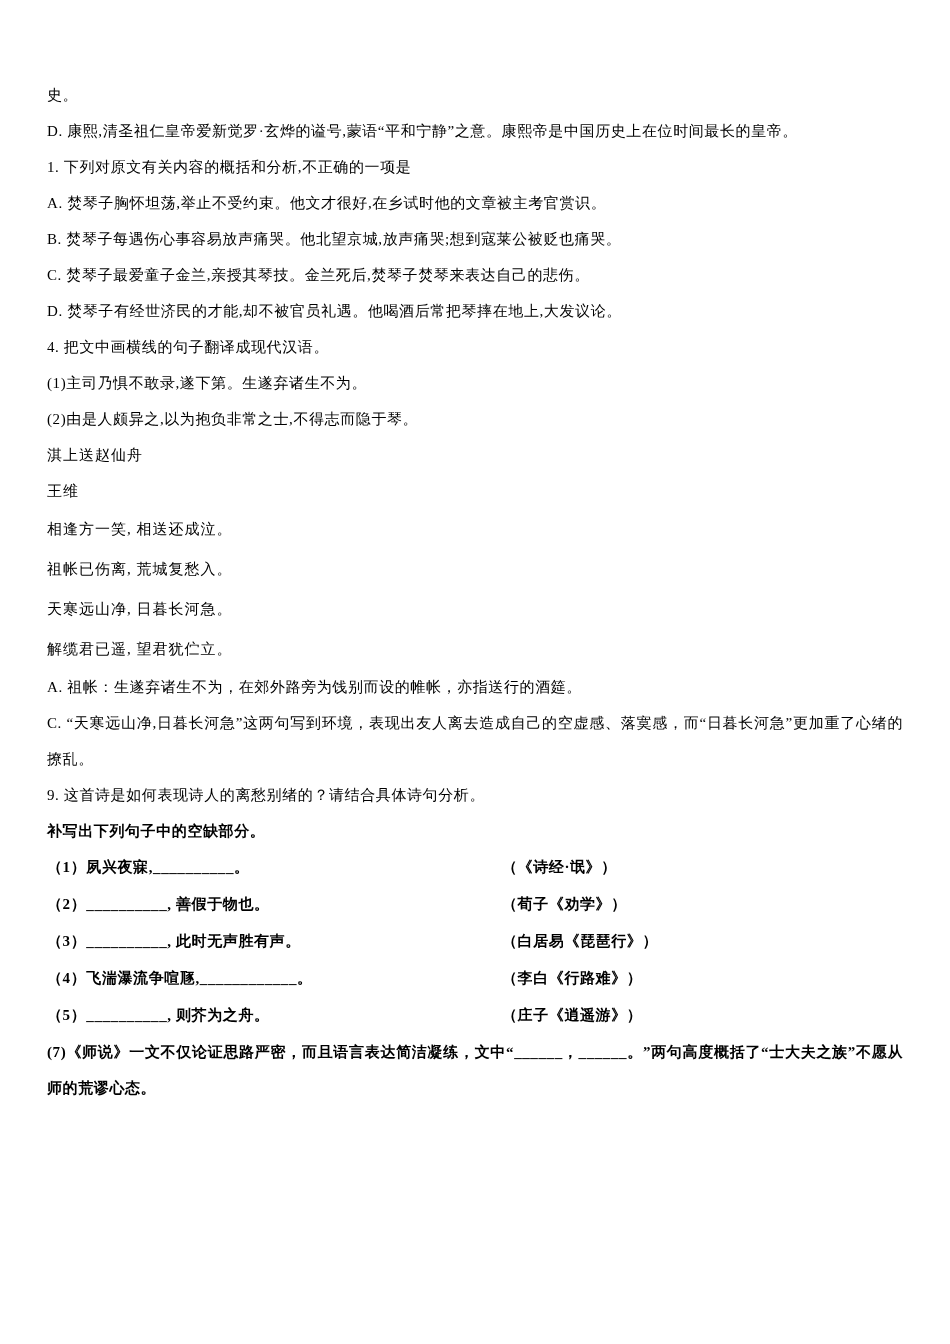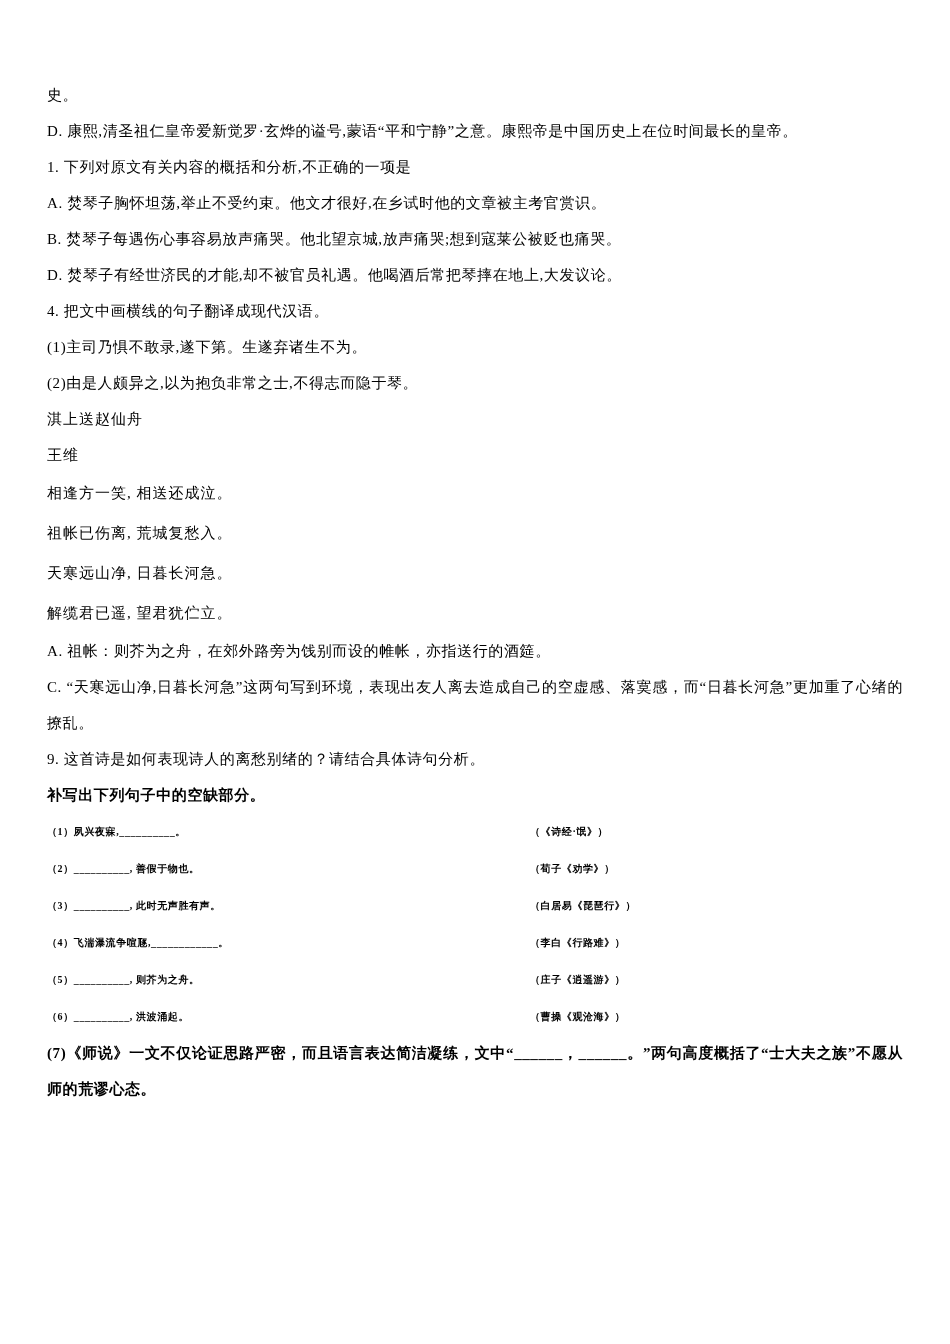--- a/index.html
+++ b/index.html
@@ -39,56 +39,57 @@
   .poem-line {
     line-height: 40px;
     letter-spacing: 1px;
   }
   .bold {
     font-weight: bold;
   }
   .dict-item {
     position: relative;
     margin: 0;
-    font-size: 10px;
+    font-size: 15px;
     line-height: 37px;
     font-weight: bold;
     letter-spacing: 0.6px;
   }
   .dict-source {
     position: absolute;
-    left: 483px;
+    left: 455px;
     top: 0;
     white-space: nowrap;
   }
 </style>
 </head>
 <body>
 
 <div class="page">
   <div class="content">
 
     <p class="line">史。</p>
     <p class="line">D. 康熙,清圣祖仁皇帝爱新觉罗·玄烨的谥号,蒙语“平和宁静”之意。康熙帝是中国历史上在位时间最长的皇帝。</p>
     <p class="line">1. 下列对原文有关内容的概括和分析,不正确的一项是</p>
     <p class="line">A. 焚琴子胸怀坦荡,举止不受约束。他文才很好,在乡试时他的文章被主考官赏识。</p>
     <p class="line">B. 焚琴子每遇伤心事容易放声痛哭。他北望京城,放声痛哭;想到寇莱公被贬也痛哭。</p>
+    <p class="line">C. 焚琴子最爱童子金兰,亲授其琴技。金兰死后,焚琴子焚琴来表达自己的悲伤。</p>
     <p class="line">D. 焚琴子有经世济民的才能,却不被官员礼遇。他喝酒后常把琴摔在地上,大发议论。</p>
     <p class="line">4. 把文中画横线的句子翻译成现代汉语。</p>
     <p class="line">(1)主司乃惧不敢录,遂下第。生遂弃诸生不为。</p>
     <p class="line">(2)由是人颇异之,以为抱负非常之士,不得志而隐于琴。</p>
 
     <p class="line poem-title">淇上送赵仙舟</p>
     <p class="line poem-author">王维</p>
     <p class="line poem-line">相逢方一笑, 相送还成泣。</p>
     <p class="line poem-line">祖帐已伤离, 荒城复愁入。</p>
     <p class="line poem-line">天寒远山净, 日暮长河急。</p>
     <p class="line poem-line">解缆君已遥, 望君犹伫立。</p>
 
-    <p class="line">A. 祖帐：则芥为之舟，在郊外路旁为饯别而设的帷帐，亦指送行的酒筵。</p>
+    <p class="line">A. 祖帐：生遂弃诸生不为，在郊外路旁为饯别而设的帷帐，亦指送行的酒筵。</p>
     <p class="line">C. “天寒远山净,日暮长河急”这两句写到环境，表现出友人离去造成自己的空虚感、落寞感，而“日暮长河急”更加重了心绪的撩乱。</p>
     <p class="line">9. 这首诗是如何表现诗人的离愁别绪的？请结合具体诗句分析。</p>
 
     <p class="line bold">补写出下列句子中的空缺部分。</p>
 
     <div class="dict-item">
       <span class="dict-text">（1）夙兴夜寐,__________。</span>
       <span class="dict-source">（《诗经·氓》）</span>
     </div>
     <div class="dict-item">
@@ -100,21 +101,17 @@
       <span class="dict-source">（白居易《琵琶行》）</span>
     </div>
     <div class="dict-item">
       <span class="dict-text">（4）飞湍瀑流争喧豗,____________。</span>
       <span class="dict-source">（李白《行路难》）</span>
     </div>
     <div class="dict-item">
       <span class="dict-text">（5）__________, 则芥为之舟。</span>
       <span class="dict-source">（庄子《逍遥游》）</span>
     </div>
-    <div class="dict-item">
-      <span class="dict-text">（6）__________, 洪波涌起。</span>
-      <span class="dict-source">（曹操《观沧海》）</span>
-    </div>
 
     <p class="line bold">(7)《师说》一文不仅论证思路严密，而且语言表达简洁凝练，文中“______，______。”两句高度概括了“士大夫之族”不愿从师的荒谬心态。</p>
 
   </div>
 </div>
 
 </body></html>

